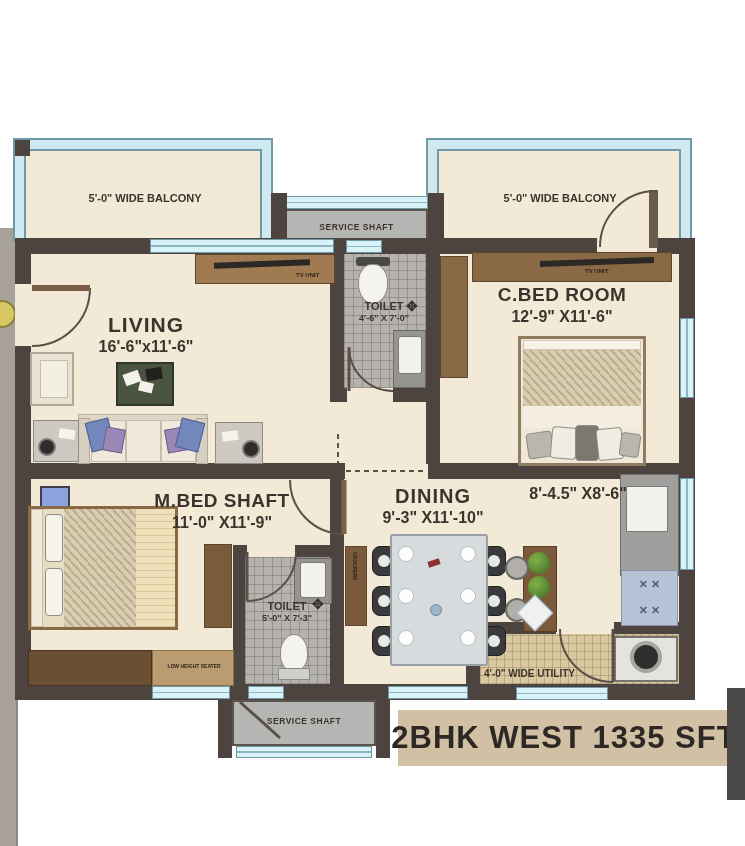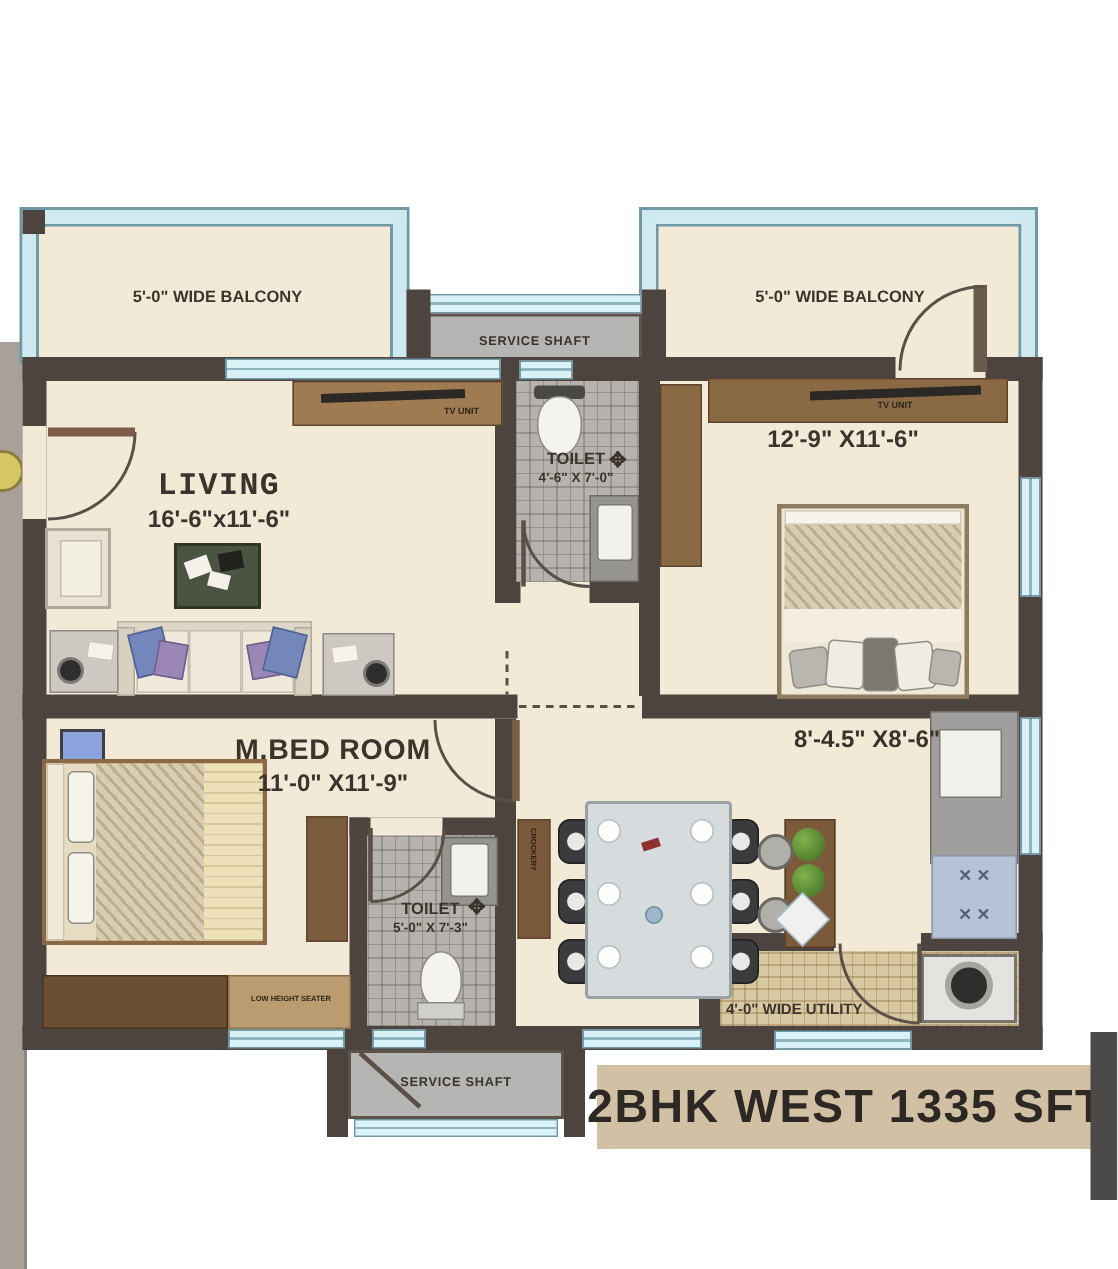--- a/index.html
+++ b/index.html
@@ -216,37 +216,42 @@
   <div class="shaft" style="left:232px;top:700px;width:144px;height:46px;"></div>
   <div class="lbl" style="left:237px;top:716px;width:134px;font-size:8.5px;letter-spacing:.5px;">SERVICE SHAFT</div>
   <div class="win-h" style="left:236px;top:746px;width:136px;height:12px;"></div>
 
   <div class="abs" style="left:398px;top:710px;width:332px;height:56px;background:#d2c0a4;display:flex;align-items:center;justify-content:center;">
     <span style="font-size:31px;font-weight:bold;color:#2d2824;letter-spacing:1px;white-space:nowrap;">2BHK WEST  1335 SFT</span>
   </div>
   <div class="abs" style="left:727px;top:688px;width:18px;height:112px;background:#4b4a48;"></div>
 
   <div class="lbl" style="left:46px;top:312px;width:200px;">
-    <span class="nm" style="font-size:21px;letter-spacing:1px;font-family:Liberation Mono, monospace;">LIVING</span>
+    <span class="nm" style="font-size:21px;letter-spacing:1px;">LIVING</span>
     <span class="dm" style="font-size:16px;">16'-6"x11'-6"</span>
   </div>
   <div class="lbl" style="left:334px;top:300px;width:100px;">
     <span class="nm" style="font-size:11px;">TOILET</span>
     <span class="dm" style="font-size:9px;">4'-6" X 7'-0"</span>
   </div>
   <div class="lbl" style="left:462px;top:284px;width:200px;">
+    <span class="nm" style="font-size:19px;letter-spacing:.5px;">C.BED ROOM</span>
     <span class="dm" style="font-size:16px;">12'-9" X11'-6"</span>
   </div>
   <div class="lbl" style="left:122px;top:490px;width:200px;">
-    <span class="nm" style="font-size:19px;letter-spacing:.5px;">M.BED ROOM</span>
+    <span class="nm" style="font-size:19px;letter-spacing:.5px;">M.BED SHAFT</span>
     <span class="dm" style="font-size:16px;">11'-0" X11'-9"</span>
   </div>
   <div class="lbl" style="left:237px;top:600px;width:100px;">
     <span class="nm" style="font-size:11px;">TOILET</span>
     <span class="dm" style="font-size:9px;">5'-0" X 7'-3"</span>
+  </div>
+  <div class="lbl" style="left:333px;top:484px;width:200px;">
+    <span class="nm" style="font-size:20px;letter-spacing:1px;">DINING</span>
+    <span class="dm" style="font-size:16px;">9'-3" X11'-10"</span>
   </div>
   <div class="lbl" style="left:478px;top:484px;width:200px;">
     <span class="dm" style="font-size:16px;">8'-4.5" X8'-6"</span>
   </div>
 
   <svg class="overlay" width="745" height="846" viewBox="0 0 745 846">
     <g stroke="#5a5047" stroke-width="2" fill="none">
       <path d="M90 288 A58 58 0 0 1 32 346"></path>
       <line x1="32" y1="288" x2="90" y2="288" stroke="#7b5f49" stroke-width="6"></line>
       <path d="M290 480 A54 54 0 0 0 344 534"></path>

